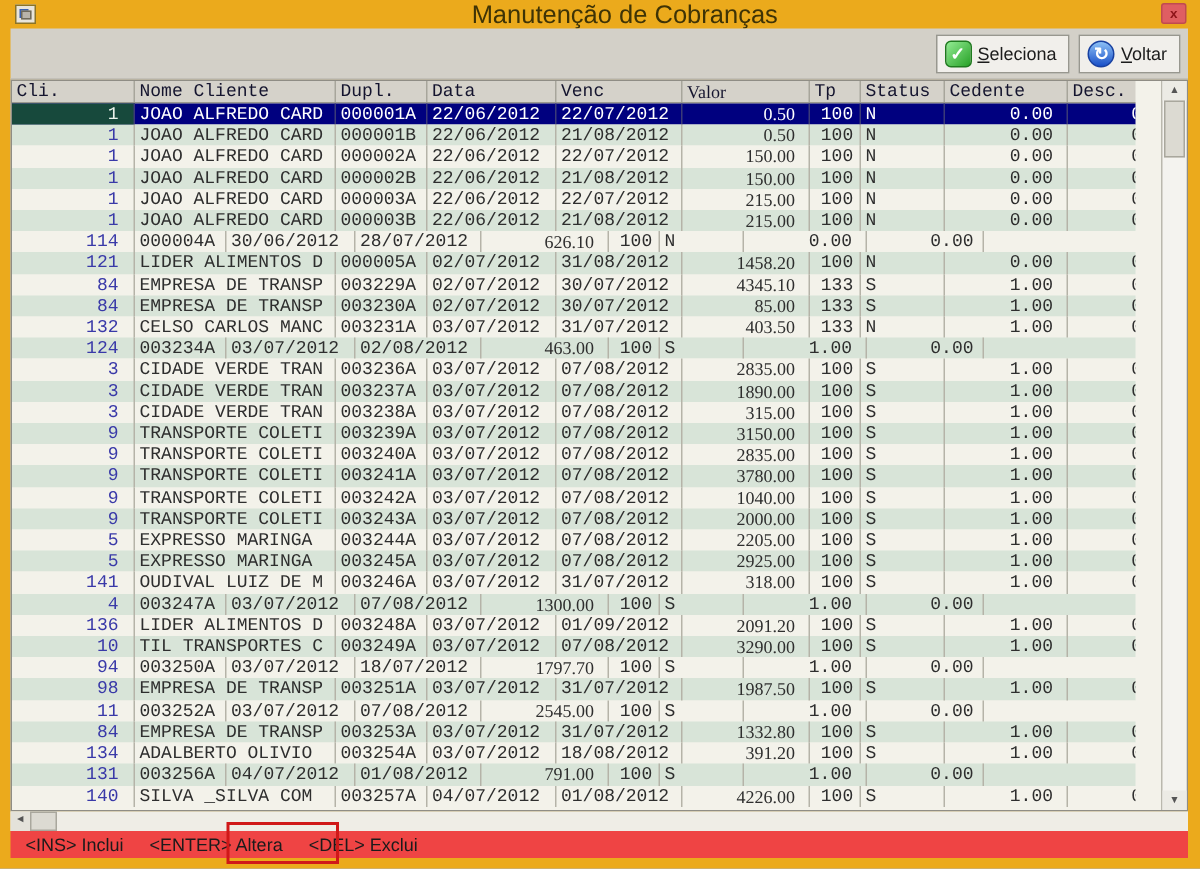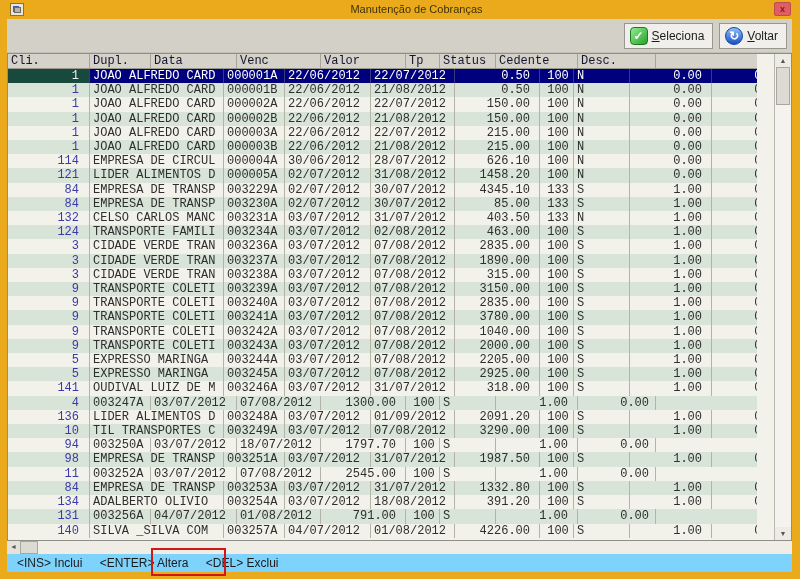--- a/index.html
+++ b/index.html
@@ -2,21 +2,21 @@
 <html><head>
 <meta charset="utf-8">
 <style>
   * { margin:0; padding:0; box-sizing:border-box; }
   body { font-family:"Liberation Sans", sans-serif; background:#777; }
 
   .window { position:relative; width:800px; height:579px; background:#EBAA1C; overflow:hidden; }
 
   
   .titlebar { position:absolute; left:0; top:0; width:100%; height:19px; }
-  .title { text-align:center; font-size:11px; line-height:19px; color:#3e3306;margin-left:33px; }
+  .title { text-align:center; font-size:17px; line-height:19px; color:#3e3306;margin-left:33px; }
   .app-icon { position:absolute; left:10px; top:3px; width:14px; height:13px;
               background:#e9e5db; border:1px solid #8a7428; }
   .app-icon::before { content:""; position:absolute; left:2px; top:2px; width:6px; height:6px;
               background:#3a62b0; }
   .app-icon::after { content:""; position:absolute; right:2px; bottom:2px; width:5px; height:4px;
               background:#b8b4aa; border:1px solid #6f6a5a; }
   .close-btn { position:absolute; right:9px; top:2px; width:17px; height:14px;
                background:#DF5E62; border:1px solid #c04a50; border-radius:2px;
                color:#8d1418; font-size:9px; font-weight:bold; text-align:center; line-height:12px; }
 
@@ -44,21 +44,21 @@
   .hcell, .cell { font-family:"Liberation Mono","DejaVu Sans Mono",monospace; font-size:12px;
                   flex:none; overflow:hidden; white-space:nowrap; }
   .hcell { line-height:14px; border-right:1px solid #a7a59b; }
   .cell  { line-height:14.2px; color:#2e2e2e; border-right:1px solid #b5b3a8; padding-left:3px; }
 
   .col-cli     { width:82px;  text-align:right; padding-right:10px; padding-left:0; color:#3939a8; }
   .col-nome    { width:134px; }
   .col-dupl    { width:61px; }
   .col-data    { width:86px; }
   .col-venc    { width:84px; }
-  .col-valor   { width:85px; text-align:right; padding-right:9px; }
+  .col-valor   { width:85px; text-align:right; padding-right:9px;font-family:Liberation Serif, serif; }
   .col-tp      { width:34px;text-align:center; }
   .col-status  { width:56px; }
   .col-cedente { width:82px; text-align:right; padding-right:9px; }
   .col-desc    { width:78px; text-align:right; padding-right:6px; }
   .header-row .hcell { text-align:left; padding:0 0 0 3px; color:#14142e; }
 
   .row { display:flex; height:14.21px; width:782px; }
   .row.odd  { background:#F3F2EA; }
   .row.even { background:#D8E4D8; }
   .row.selected { background:#00007F; }
@@ -74,21 +74,21 @@
             background:#DCDAD2; border:1px solid #a9a79d; }
 
   
   .hscroll { position:absolute; left:7px; top:541px; width:785px; height:13px;
              background:#EFEDE6; display:flex; }
   .harrow { width:13px; font-size:7px; color:#555; text-align:center; line-height:12px; background:#E4E2DA; }
   .hthumb { width:18px; background:#DCDAD2; border:1px solid #a9a79d; }
 
   
   .statusbar { position:absolute; left:7px; top:554px; width:785px; height:18px;
-               background:#7dd3fc; font-size:12px; color:#1b1b1b; line-height:18px;
+               background:#ef4444; font-size:12px; color:#1b1b1b; line-height:18px;
                padding-left:10px; }
   .sb-item { display:inline-block; margin-right:14px; }
   .annotation { position:absolute; left:151px; top:548px; width:75px; height:28px;
                 border:2px solid #D01818; z-index:5; }
 </style>
 </head>
 <body>
 
 <div class="window">
 
@@ -108,20 +108,21 @@
     <button class="btn">
       <span class="icon-back">↻</span>
       <span class="ul-first">Voltar</span>
     </button>
   </div>
 
   <div class="table-area">
     <div class="grid-clip">
       <div class="header-row" id="header-row">
           <div class="hcell col-cli">Cli.</div>
+          <div class="hcell col-nome">Nome Cliente</div>
           <div class="hcell col-dupl">Dupl.</div>
           <div class="hcell col-data">Data</div>
           <div class="hcell col-venc">Venc</div>
           <div class="hcell col-valor">Valor</div>
           <div class="hcell col-tp">Tp</div>
           <div class="hcell col-status">Status</div>
           <div class="hcell col-cedente">Cedente</div>
           <div class="hcell col-desc">Desc.</div>
         </div>
       <div class="rows" id="rows">
@@ -192,21 +193,20 @@
             <div class="cell col-data">22/06/2012</div>
             <div class="cell col-venc">21/08/2012</div>
             <div class="cell col-valor">215.00</div>
             <div class="cell col-tp">100</div>
             <div class="cell col-status">N</div>
             <div class="cell col-cedente">0.00</div>
             <div class="cell col-desc">0.00</div>
           </div>
           <div class="row odd">
             <div class="cell col-cli">114</div>
-            <div class="cell col-nome">EMPRESA DE CIRCUL</div>
             <div class="cell col-dupl">000004A</div>
             <div class="cell col-data">30/06/2012</div>
             <div class="cell col-venc">28/07/2012</div>
             <div class="cell col-valor">626.10</div>
             <div class="cell col-tp">100</div>
             <div class="cell col-status">N</div>
             <div class="cell col-cedente">0.00</div>
             <div class="cell col-desc">0.00</div>
           </div>
           <div class="row even">
@@ -252,21 +252,20 @@
             <div class="cell col-data">03/07/2012</div>
             <div class="cell col-venc">31/07/2012</div>
             <div class="cell col-valor">403.50</div>
             <div class="cell col-tp">133</div>
             <div class="cell col-status">N</div>
             <div class="cell col-cedente">1.00</div>
             <div class="cell col-desc">0.00</div>
           </div>
           <div class="row even">
             <div class="cell col-cli">124</div>
-            <div class="cell col-nome">TRANSPORTE FAMILI</div>
             <div class="cell col-dupl">003234A</div>
             <div class="cell col-data">03/07/2012</div>
             <div class="cell col-venc">02/08/2012</div>
             <div class="cell col-valor">463.00</div>
             <div class="cell col-tp">100</div>
             <div class="cell col-status">S</div>
             <div class="cell col-cedente">1.00</div>
             <div class="cell col-desc">0.00</div>
           </div>
           <div class="row odd">

